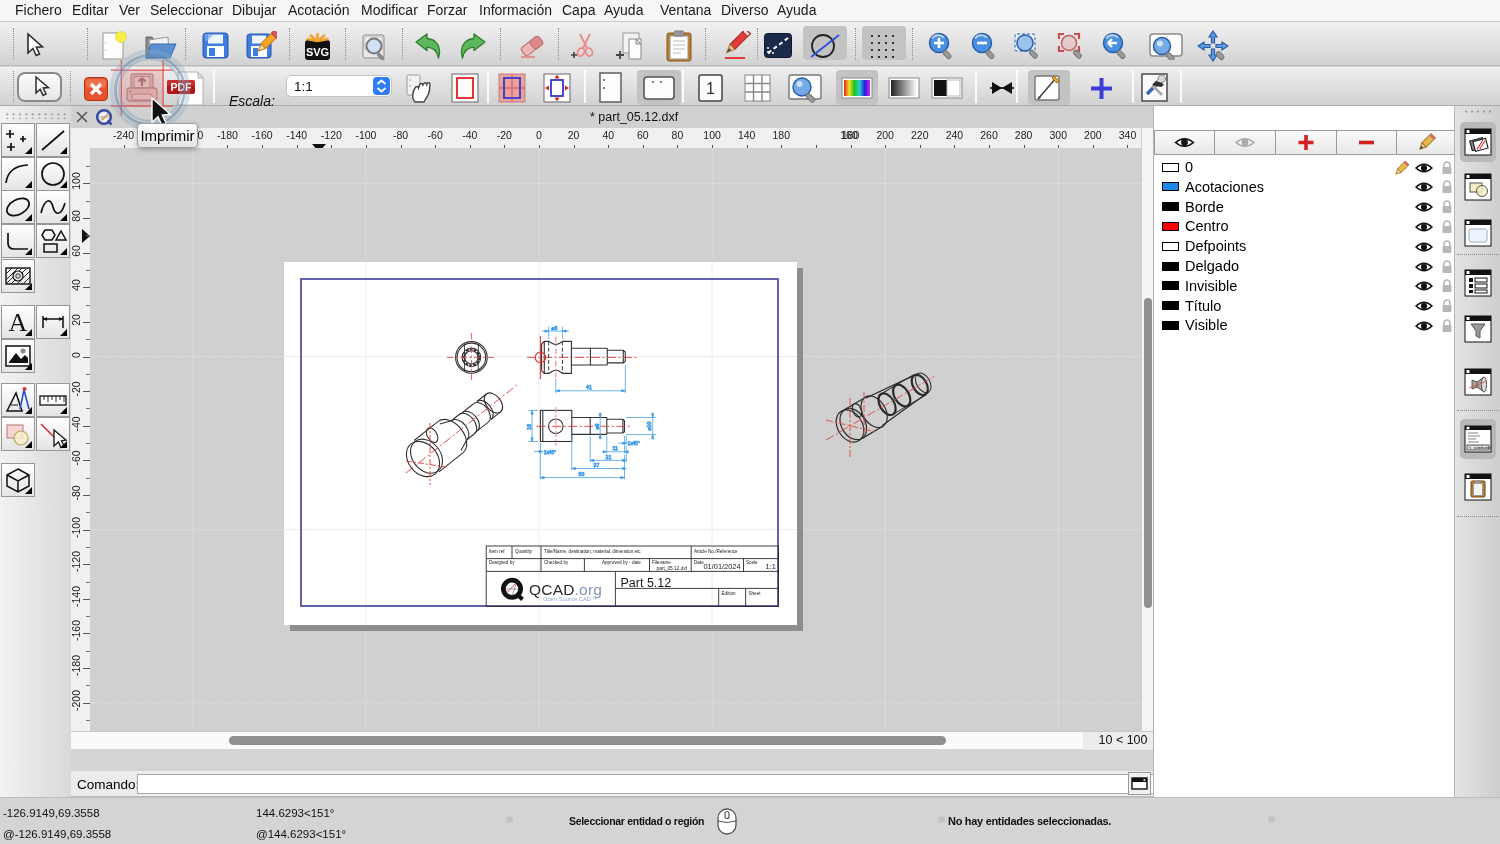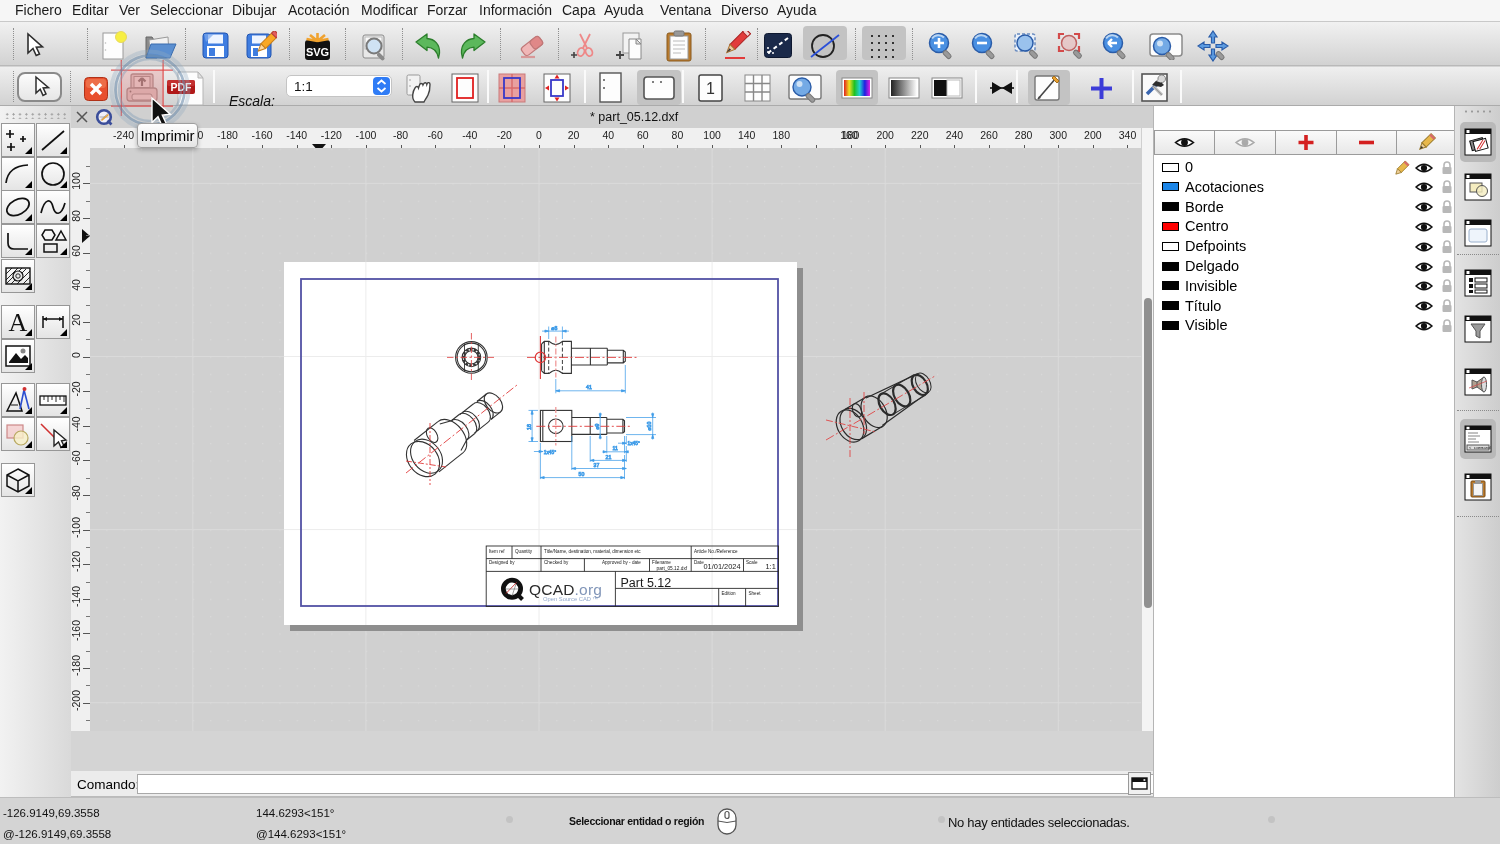--- a/index.html
+++ b/index.html
@@ -863,36 +863,40 @@
       <line x1="736" y1="292" x2="845" y2="228" stroke-dasharray="9 2.5 2 2.5"></line>
       <line x1="760" y1="250" x2="760" y2="310" stroke-dasharray="7 2 2 2"></line>
       <line x1="736" y1="272" x2="786" y2="284" stroke-dasharray="7 2 2 2"></line>
       <line x1="774" y1="244" x2="774" y2="286" stroke-dasharray="7 2 2 2"></line>
     </g>
   </svg>
   </div>
   <div id="vscroll" class="abs">
       <div id="vthumb"></div>
     </div>
+  <div id="hscrollrow" class="abs">
+      <div id="hthumb"></div>
+      <div id="hmsg">10 &lt; 100&nbsp;</div>
+    </div>
   <div id="cmdline" class="abs">
      <span style="position:absolute;left:6px;top:6px;font-size:13.5px;color:#000;">Comando:</span>
      <div id="cmdinput"></div>
      <div id="cmdbtn"><svg width="21" height="21" viewBox="0 0 21 21">
           <rect x="3" y="5" width="15" height="11" fill="#fff" stroke="#111" stroke-width="1.4"></rect>
           <rect x="3" y="5" width="15" height="4" fill="#111"></rect>
           <rect x="14.5" y="6.2" width="1.8" height="1.6" fill="#fff"></rect>
         </svg></div>
   </div>
   <div id="statusbar" class="abs">
     <span class="abs" style="left:3px;top:9px;">-126.9149,69.3558</span>
     <span class="abs" style="left:3px;top:30px;">@-126.9149,69.3558</span>
     <span class="abs" style="left:256px;top:9px;">144.6293&lt;151°</span>
     <span class="abs" style="left:256px;top:30px;">@144.6293&lt;151°</span>
     <span class="abs" style="left:569px;top:17px;font-weight:600;font-size:10.5px;letter-spacing:-0.3px;">Seleccionar entidad o región</span>
-    <span class="abs" style="left:948px;top:17px;font-weight:400;font-size:13px;letter-spacing:-0.3px;">No hay entidades seleccionadas.</span>
+    <span class="abs" style="left:948px;top:17px;font-weight:700;font-size:11px;letter-spacing:-0.3px;">No hay entidades seleccionadas.</span>
     <span class="abs" style="left:506px;top:18px;width:7px;height:7px;border-radius:50%;background:#c3c3c3;"></span>
     <span class="abs" style="left:938px;top:18px;width:7px;height:7px;border-radius:50%;background:#c3c3c3;"></span>
     <span class="abs" style="left:1268px;top:18px;width:7px;height:7px;border-radius:50%;background:#c3c3c3;"></span>
     <svg class="abs" style="left:717px;top:10px" width="20" height="27" viewBox="0 0 20 27">
         <rect x="1" y="1" width="18" height="25" rx="9" fill="#fff" stroke="#555" stroke-width="1.3"></rect>
         <path d="M1 13 Q10 16 19 13" fill="none" stroke="#555" stroke-width="1"></path>
         <rect x="8" y="3.5" width="4" height="7" rx="2" fill="#fff" stroke="#555" stroke-width="1.2"></rect>
       </svg>
   </div>
   <div id="rpanel" class="abs">

